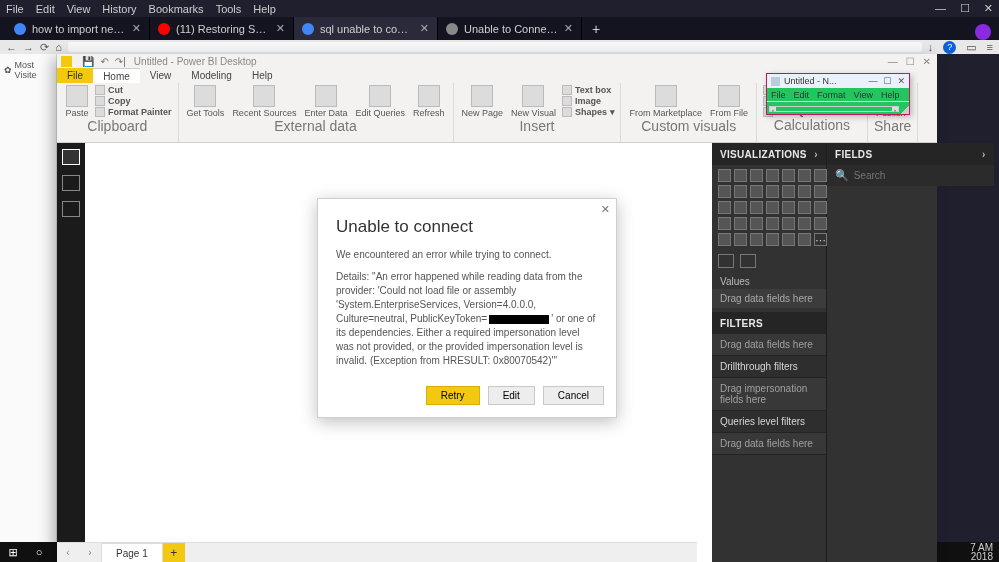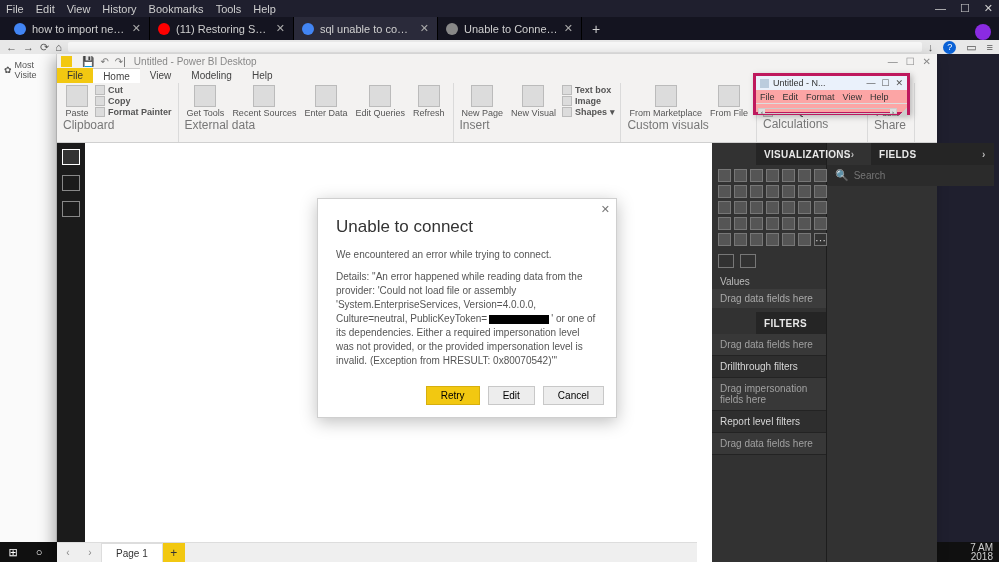--- a/index.html
+++ b/index.html
@@ -38,41 +38,41 @@
   
   .pbi-menutabs { height:15px; background:#f3f2f1; display:flex; align-items:stretch; font-size:10px; }
   .pbi-menutabs .tab { padding:0 10px; display:flex; align-items:center; color:#444; }
   .pbi-menutabs .tab.file { background:#f2c811; color:#333; font-weight:500;}
   .pbi-menutabs .tab.active { background:#fff; border-top:1px solid #ccc;}
 
   
   .ribbon { height:60px; background:#f3f2f1; border-bottom:1px solid #d0d0d0; display:flex; font-size:9px; color:#555; }
   .ribbon .group { border-right:1px solid #dadada; padding:2px 6px 0 6px; display:flex; flex-direction:column; justify-content:space-between; }
   .ribbon .group .content { display:flex; gap:4px; align-items:flex-start; flex:1; }
-  .ribbon .group .caption { font-size:12px; color:#777; padding-bottom:19px;}
+  .ribbon .group .caption { text-align:center; font-size:14px; color:#777; padding-bottom:19px;}
   .rbtn { display:flex; flex-direction:column; align-items:center; gap:1px; padding:0 2px; min-width:28px;}
   .rbtn .ic { width:18px; height:18px; background:#dcdcdc; border:1px solid #bbb; }
   .rbtn .ic.lg { width:22px; height:22px; }
   .rbtn .lbl { font-size:9px; line-height:10px; text-align:center; }
   .smallstack { display:flex; flex-direction:column; gap:1px; font-size:9px;font-weight:bold;}
   .smallstack .row { display:flex; align-items:center; gap:3px; white-space:nowrap;}
   .smallstack .ic { width:10px; height:10px; background:#dcdcdc; border:1px solid #bbb; display:inline-block;}
 
   
   .pbi-body { flex:1; display:flex; min-height:0; }
   .viewbar { width:28px; background:#1b1b1b; display:flex; flex-direction:column; align-items:center; padding-top:6px; gap:10px; }
   .viewbar .vb { width:18px; height:16px; border:1px solid #888; }
   .viewbar .vb.active { background:#333; border-color:#fff;}
   .canvas { flex:1; background:#fff; position:relative; }
 
   
   .rightpanes { width:225px; background:#323232; display:flex; }
   .viz-pane { width:115px; display:flex; flex-direction:column; border-right:1px solid #1d1d1d;}
   .fields-pane { flex:1; display:flex; flex-direction:column;}
-  .pane-header { height:22px; background:#252525; color:#e8e8e8; font-size:10px; font-weight:600; display:flex; align-items:center; padding:0 8px; justify-content:space-between; letter-spacing:.3px;margin-left:44px;}
+  .pane-header { height:22px; background:#252525; color:#e8e8e8; font-size:10px; font-weight:600; display:flex; align-items:center; padding:0 8px; justify-content:space-between; letter-spacing:.3px;}
   .pane-header .chev { font-size:10px; color:#bbb;}
   .viz-grid { padding:4px 6px; display:grid; grid-template-columns: repeat(7, 13px); gap:3px; }
   .viz-grid .cell { width:13px; height:13px; background:#555; border:1px solid #777;}
   .viz-tools { padding:4px 6px; display:flex; gap:6px;}
   .viz-tools .t { width:16px; height:14px; border:1px solid #777;}
   .section-label { font-size:10px; color:#bbb; padding:4px 8px 2px 8px;}
   .drop { background:#3c3c3c; color:#a9a9a9; font-size:10px; padding:4px 8px; margin:0; }
   .filters-pane { background:#2b2b2b;}
   .filter-item { font-size:10px; color:#d6d6d6; padding:5px 8px; background:#2e2e2e; border-bottom:1px solid #232323;}
   .filter-drop { font-size:10px; color:#a0a0a0; padding:5px 8px; background:#383838; border-bottom:1px solid #232323;}
@@ -86,21 +86,21 @@
   .pagetabs .pg { padding:6px 14px; height:100%; display:flex; align-items:center; background:#fff; border:1px solid #ddd; border-bottom:none;}
   .pagetabs .add { width:22px; height:100%; display:flex; align-items:center; justify-content:center; background:#f2c811; color:#333; font-size:12px;}
 
   
   .taskbar { position:absolute; left:0; bottom:0; width:999px; height:20px; background:#101010; display:flex; align-items:center; z-index:-1;}
   .taskbar .start { width:26px; height:20px; display:flex; align-items:center; justify-content:center; color:#fff;}
   .taskbar .cortana { width:26px; height:20px; display:flex; align-items:center; justify-content:center; color:#fff;}
   .taskbar .tray { margin-left:auto; color:#cfcfcf; font-size:10px; padding-right:6px; line-height:9px; text-align:right;}
 
   
-  .notepad { position:absolute; right:89px; top:73px; width:157px; height:42px; background:#fca5a5; border:3px solid #be185d; box-shadow:2px 2px 6px rgba(0,0,0,.25); z-index:20;}
+  .notepad { position:absolute; right:89px; top:73px; width:144px; height:42px; background:#22c55e; border:1px solid #be185d; box-shadow:2px 2px 6px rgba(0,0,0,.25); z-index:20;}
   .notepad .np-title { height:14px; background:#eaf1fb; display:flex; align-items:center; font-size:9px; padding:0 4px; gap:4px;}
   .notepad .np-title .np-icon { width:9px; height:9px; background:#bcd; }
   .notepad .np-title .wc { margin-left:auto; display:flex; gap:6px; font-size:9px; color:#555;}
   .notepad .np-menu { height:13px; display:flex; align-items:center; gap:8px; font-size:9px; padding:0 4px; color:#333;}
   .notepad .np-body { height:13px; border-top:1px solid #ddd; position:relative;}
   .notepad .np-body::after { content:""; position:absolute; right:0; bottom:0; width:8px; height:8px; background:linear-gradient(135deg, transparent 50%, #ccc 50%);}
   .notepad .np-scroll { position:absolute; left:2px; right:10px; bottom:2px; height:6px; border:1px solid #ccc; }
   .notepad .np-scroll .l,.notepad .np-scroll .r{position:absolute; top:0; width:6px; height:100%; background:#ddd; font-size:6px; text-align:center;}
   .notepad .np-scroll .l{left:0;} .notepad .np-scroll .r{right:0;}
 
@@ -397,21 +397,21 @@
         </div>
         <div class="section-label">Values</div>
         <div class="drop">Drag data fields here</div>
         <div class="pane-header" style="margin-top:4px">
           <span>FILTERS</span>
         </div>
         <div class="filters-pane">
           <div class="filter-drop">Drag data fields here</div>
           <div class="filter-item">Drillthrough filters</div>
           <div class="filter-drop">Drag impersonation fields here</div>
-          <div class="filter-item">Report level filters</div>
+          <div class="filter-item">Queries level filters</div>
           <div class="filter-drop">Drag data fields here</div>
         </div>
       </div>
       <div class="fields-pane">
         <div class="pane-header">
           <span>FIELDS</span>
           <span class="chev">›</span>
         </div>
         <div class="search">
           <span class="mag">🔍</span>

